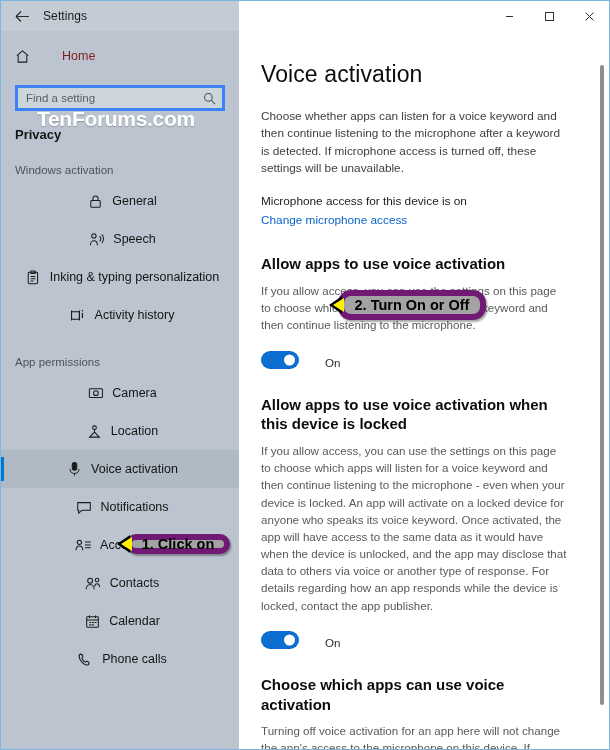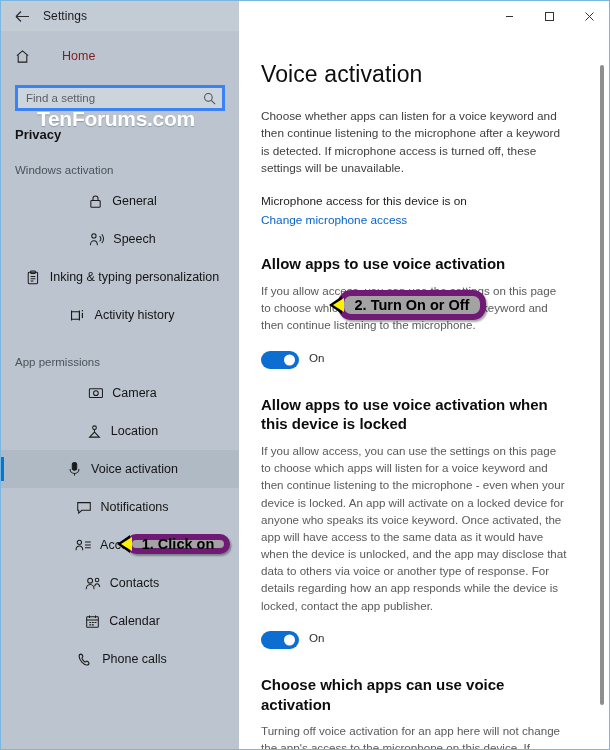--- a/index.html
+++ b/index.html
@@ -137,21 +137,21 @@
     font-size: 15px; font-weight: bold; color: #0d0d0d;
     margin-top: 26px; margin-bottom: 8px;
     line-height: 1.32; max-width: 300px;
   }
   p.sec-desc {
     font-size: 11.6px; color: #5a5a5a; line-height: 1.48;
     max-width: 330px;
   }
 
   
-  .toggle-row { display: flex; align-items: flex-start; gap: 10px; margin-top: 17px; }
+  .toggle-row { display: flex; align-items: flex-end; gap: 26px; margin-top: 17px; }
   .sw {
     width: 38px; height: 18px; border-radius: 9px; position: relative;
     flex: 0 0 38px;
   }
   .sw.on { background: #0c6ed1; }
   .sw .knob { position: absolute; border-radius: 50%; top: 50%; transform: translateY(-50%); }
   .sw.on .knob  { width: 11px; height: 11px; background: #fff; right: 4px; }
   .sw-lbl { font-size: 11.6px; color: #2a2a2a; }
 
   

